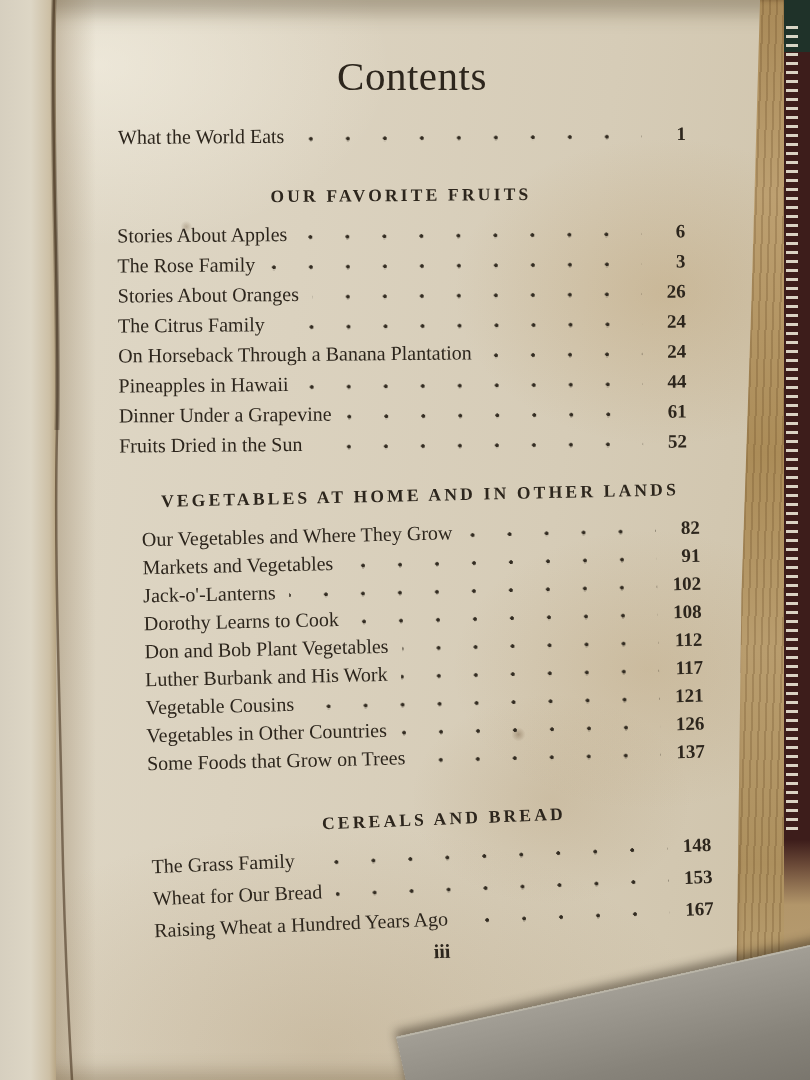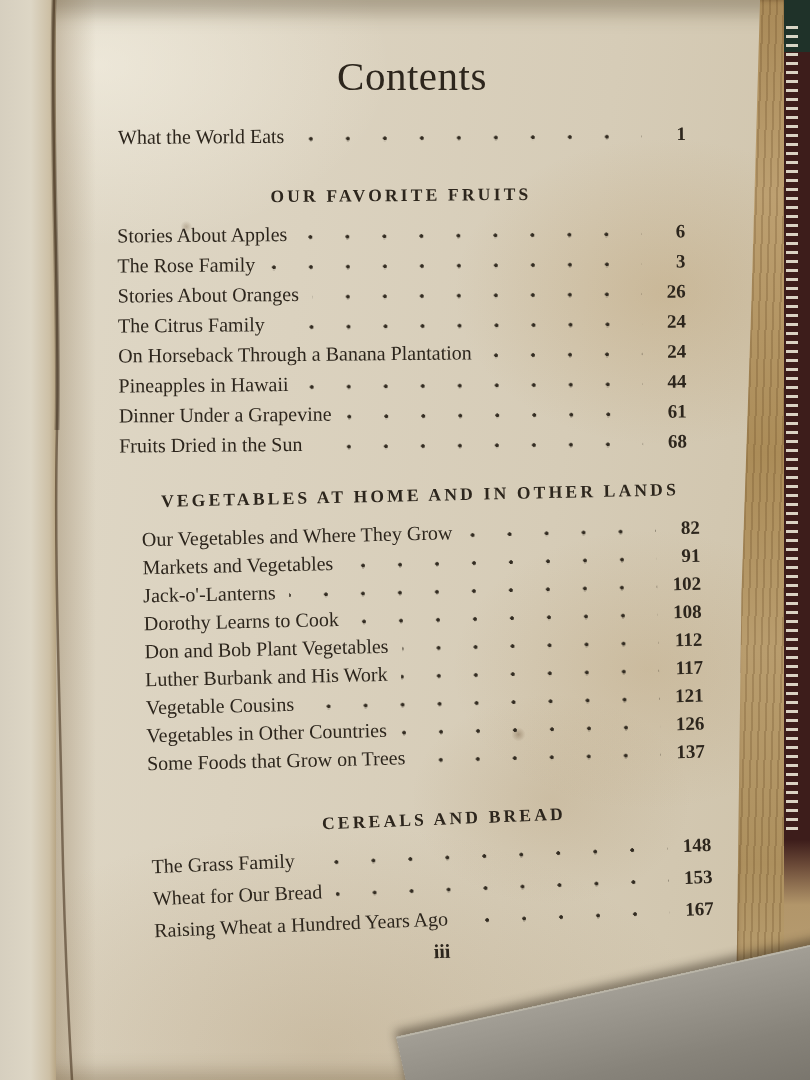--- a/index.html
+++ b/index.html
@@ -142,21 +142,21 @@
         <span class="pagenum">44</span>
       </div>
       <div class="row">
         <span class="label">Dinner Under a Grapevine</span>
         <span class="leader"></span>
         <span class="pagenum">61</span>
       </div>
       <div class="row">
         <span class="label">Fruits Dried in the Sun</span>
         <span class="leader"></span>
-        <span class="pagenum">68</span>
+        <span class="pagenum">52</span>
       </div>
     </div>
 
     <div class="sec-veg">
       <div class="heading">VEGETABLES AT HOME AND IN OTHER LANDS</div>
       <div class="row">
         <span class="label">Our Vegetables and Where They Grow</span>
         <span class="leader"></span>
         <span class="pagenum">82</span>
       </div>

